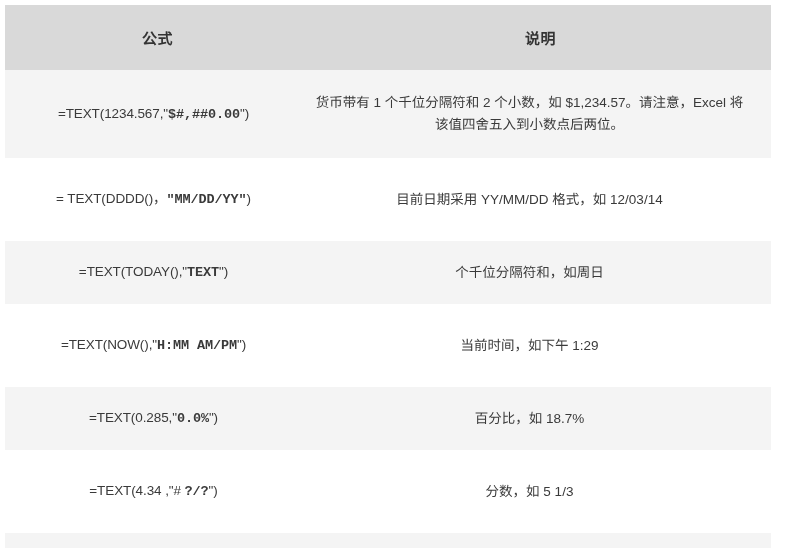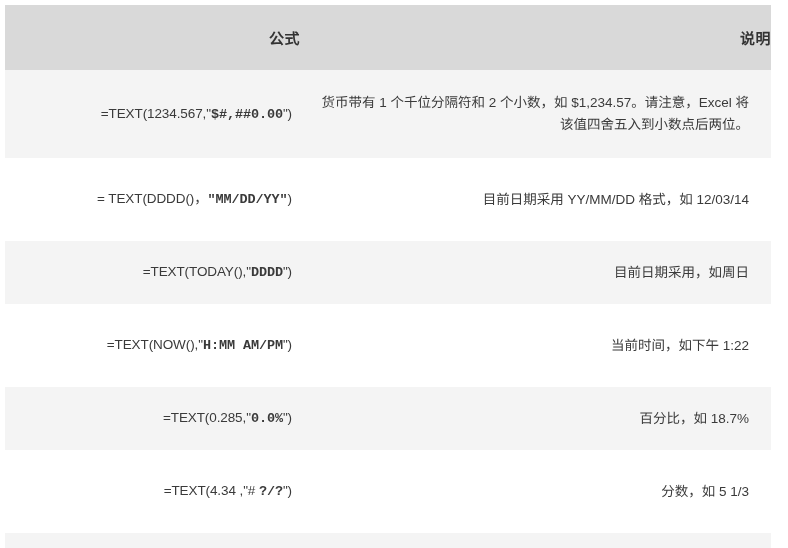--- a/index.html
+++ b/index.html
@@ -33,21 +33,21 @@
     border-collapse: collapse;
     table-layout: fixed;
     border-spacing: 0;
   }
 
   .formula-table col.col-formula { width: 295px; }
   .formula-table col.col-desc    { width: 471px; }
 
   .formula-table th,
   .formula-table td {
-    text-align: right;
+    text-align: center;
     vertical-align: middle;
     padding: 0;
     border: 0;
   }
 
   
   thead tr.header-row {
     background: #d9d9d9;
   }
   thead th {
@@ -132,31 +132,31 @@
       <tr class="h-mid">
         <td class="cell-formula"><span>= TEXT(DDDD()，</span><span class="fx-bold">"MM/DD/YY"</span><span>)</span></td>
         <td class="cell-desc">目前日期采用 YY/MM/DD 格式，如 12/03/14</td>
       </tr>
 
       <tr class="spacer-row">
           <td colspan="2"></td>
         </tr>
 
       <tr class="shaded h-mid">
-        <td class="cell-formula"><span>=TEXT(TODAY(),"</span><span class="fx-bold">DDDD</span><span>")</span></td>
-        <td class="cell-desc">目前日期采用，如周日</td>
+        <td class="cell-formula"><span>=TEXT(TODAY(),"</span><span class="fx-bold">TEXT</span><span>")</span></td>
+        <td class="cell-desc">个千位分隔符和，如周日</td>
       </tr>
 
       <tr class="spacer-row">
           <td colspan="2"></td>
         </tr>
 
       <tr class="h-mid">
         <td class="cell-formula"><span>=TEXT(NOW(),"</span><span class="fx-bold">H:MM AM/PM</span><span>")</span></td>
-        <td class="cell-desc">当前时间，如下午 1:22</td>
+        <td class="cell-desc">当前时间，如下午 1:29</td>
       </tr>
 
       <tr class="spacer-row">
           <td colspan="2"></td>
         </tr>
 
       <tr class="shaded h-mid">
         <td class="cell-formula"><span>=TEXT(0.285,"</span><span class="fx-bold">0.0%</span><span>")</span></td>
         <td class="cell-desc">百分比，如 18.7%</td>
       </tr>

